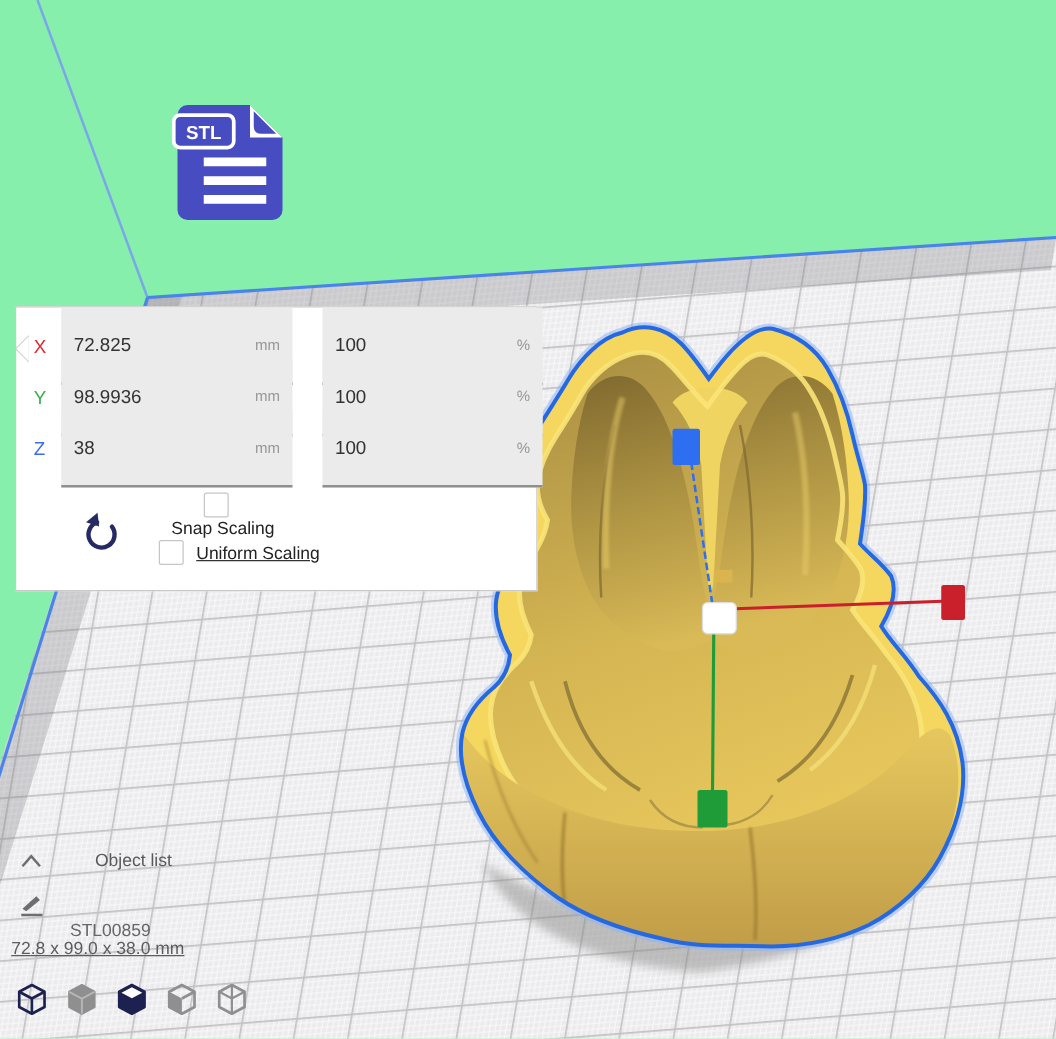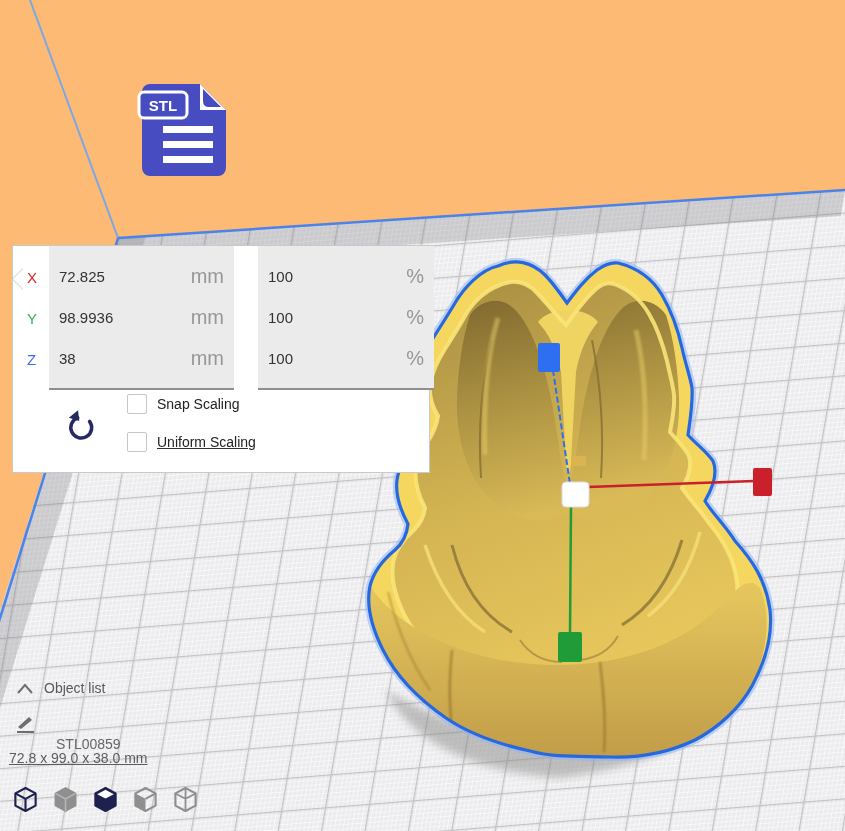--- a/index.html
+++ b/index.html
@@ -1,16 +1,16 @@
 <!DOCTYPE html>
 <html style="--axis-x: #e0252e; --axis-y: #35b24a; --axis-z: #3a6df0; --handle-x: #c9202b; --handle-y: #1f9b38; --handle-z: #2e6ef0; --selection-blue: #2668e0; --stl-indigo: #474cc0;"><head>
 <meta charset="utf-8">
 <style>
   html,body{margin:0;padding:0;background:#fff;}
-  .stage{position:relative;width:845px;height:831px;overflow:hidden;background:#fdba74;
+  .stage{position:relative;width:845px;height:831px;overflow:hidden;background:#86efac;
          font-family:"Liberation Sans",sans-serif;color:#333;}
   .scene-svg{position:absolute;left:0;top:0;z-index:1;}
 
   
   .stl-icon{position:absolute;left:137px;top:76px;width:100px;height:106px;z-index:4;}
 
   
   .panel{position:absolute;left:12px;top:245px;width:418px;height:228px;background:#fff;
          border:1px solid #c9c9c9;box-sizing:border-box;z-index:10;padding:16px 14px 0 14px;}
   .panel .notch-border{position:absolute;left:-12px;top:22px;width:0;height:0;
@@ -22,31 +22,31 @@
   .axis-label.x{color:var(--axis-x,#e0252e);}
   .axis-label.y{color:var(--axis-y,#35b24a);}
   .axis-label.z{color:var(--axis-z,#3a6df0);}
   .field{display:flex;align-items:center;background:#ebebeb;border-bottom:2px solid #8f8f8f;
          height:28px;padding:16px 10px;box-sizing:content-box;}
   .field.mm{width:165px;margin-left:6px;}
   .field.pct{width:156px;margin-left:24px;}
   .scale-row.row-x .field{border-bottom-color:#4a4a4a;}
   .field input{flex:1;min-width:0;border:none;background:transparent;outline:none;
          font-family:"Liberation Sans",sans-serif;font-size:15px;color:#333;padding:0;}
-  .unit{font-size:20px;color:#979797;flex:none;}
+  .unit{font-size:12px;color:#979797;flex:none;}
   .reset-btn{position:absolute;left:52px;top:162px;width:34px;height:38px;cursor:pointer;background:none;border:none;padding:0;}
   .cb-row{position:absolute;display:flex;align-items:center;}
-  .cb-row.snap{left:114px;top:148px;}
+  .cb-row.snap{left:114px;top:148px;flex-direction:column;}
   .cb-row.uniform{left:114px;top:186px;text-decoration:underline;}
   .cb-row input{appearance:none;-webkit-appearance:none;width:20px;height:20px;margin:0;
          border:1px solid #c6c6c6;border-radius:2px;background:#fff;}
   .cb-row label{margin-left:10px;font-size:14px;color:#222;}
 
   
-  .obj-header{position:absolute;left:44px;top:680px;font-size:14px;color:#595959;z-index:5;}
+  .obj-header{position:absolute;left:44px;top:680px;font-size:14px;color:#595959;z-index:5;padding-left:32px;}
   .chev{position:absolute;left:16px;top:682px;z-index:5;}
   .pencil{position:absolute;left:15px;top:714px;z-index:5;}
   .obj-name{position:absolute;left:56px;top:736px;font-size:14px;color:#666;z-index:5;}
   .obj-dims{position:absolute;left:9px;top:750px;font-size:14px;color:#5c5c5c;z-index:5;text-decoration:underline;}
 
   
   .view-bar{position:absolute;left:12px;top:786px;display:flex;gap:13px;z-index:5;}
   .view-btn{width:27px;height:27px;padding:0;border:none;background:none;cursor:pointer;}
 </style>
 </head>

